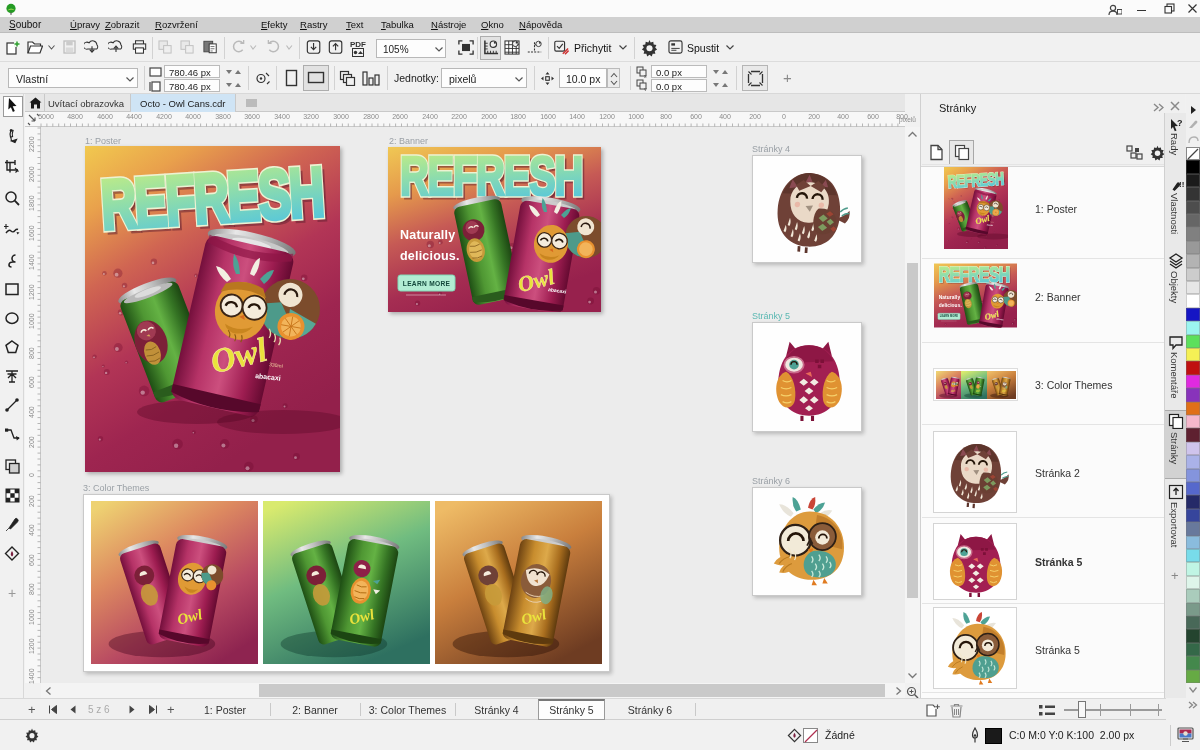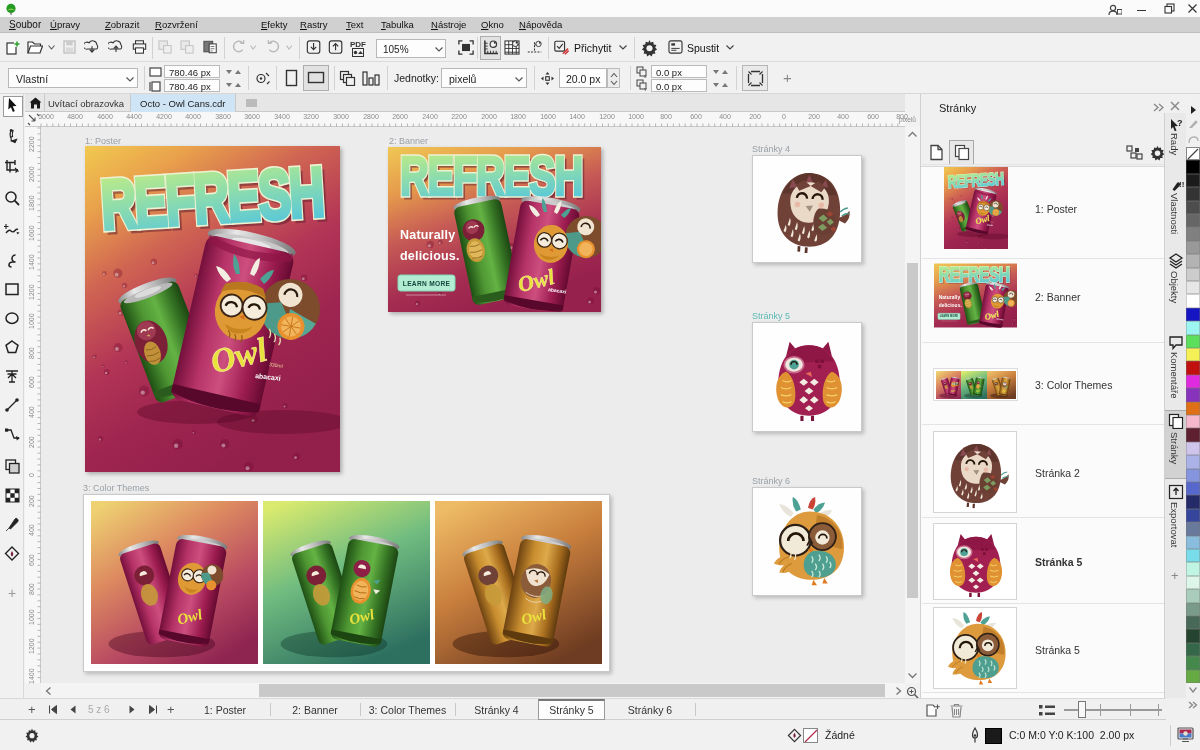--- a/index.html
+++ b/index.html
@@ -26,21 +26,21 @@
       <rect x="3" y="1" width="7" height="7" fill="none" stroke="#333" stroke-width="1.1"></rect>
       <rect x="1" y="3.5" width="6.5" height="6.5" fill="#fbfbfb" stroke="#333" stroke-width="1.1"></rect>
     </svg>
  <svg class="a" style="left:1187px;top:3px" width="11" height="11" viewBox="0 0 11 11">
       <path d="M1.5 1.5 L9.5 9.5 M9.5 1.5 L1.5 9.5" stroke="#333" stroke-width="1.2"></path>
     </svg>
 </div>
 
 <div class="a" style="left:0;top:17px;width:1200px;height:16px;background:#d0d0d0;border-bottom:1px solid #bdbdbd">
 <div class="txt" style="left:9px;top:2px;font-size:10px;color:#111"><span style="text-decoration:underline">S</span>oubor</div>
-<div class="txt" style="left:50px;top:2px;font-size:9.5px;color:#111"><span style="text-decoration:underline">Ú</span>pravy</div>
+<div class="txt" style="left:70px;top:2px;font-size:9.5px;color:#111"><span style="text-decoration:underline">Ú</span>pravy</div>
 <div class="txt" style="left:105px;top:2px;font-size:9.5px;color:#111"><span style="text-decoration:underline">Z</span>obrazit</div>
 <div class="txt" style="left:155px;top:2px;font-size:9.5px;color:#111"><span style="text-decoration:underline">R</span>ozvržení</div>
 <div class="txt" style="left:215px;top:14px;font-size:13px;color:#111"><span style="text-decoration:underline">O</span>bjekt</div>
 <div class="txt" style="left:261px;top:2px;font-size:9.5px;color:#111"><span style="text-decoration:underline">E</span>fekty</div>
 <div class="txt" style="left:300px;top:2px;font-size:9.5px;color:#111"><span style="text-decoration:underline">R</span>astry</div>
 <div class="txt" style="left:346px;top:2px;font-size:9.5px;color:#111"><span style="text-decoration:underline">T</span>ext</div>
 <div class="txt" style="left:381px;top:2px;font-size:9.5px;color:#111"><span style="text-decoration:underline">T</span>abulka</div>
 <div class="txt" style="left:431px;top:2px;font-size:9.5px;color:#111"><span style="text-decoration:underline">N</span>ástroje</div>
 <div class="txt" style="left:481px;top:2px;font-size:9.5px;color:#111"><span style="text-decoration:underline">O</span>kno</div>
 <div class="txt" style="left:519px;top:2px;font-size:9.5px;color:#111"><span style="text-decoration:underline">N</span>ápověda</div>
@@ -237,21 +237,21 @@
    <svg class="a" style="left:73px;top:8px" width="8" height="5" viewBox="0 0 8 5">
         <path d="M0.5 0.5 L4 4 L7.5 0.5" fill="none" stroke="#555" stroke-width="1.2"></path>
       </svg>
  </div>
  <div class="sepv" style="left:534px;top:4px;height:24px"></div>
  <svg class="a" style="left:540px;top:9px" width="15" height="15" viewBox="0 0 15 15">
   <path d="M7.5 1 L9.5 3.5 H5.5 Z M7.5 14 L5.5 11.5 H9.5 Z M1 7.5 L3.5 5.5 V9.5 Z M14 7.5 L11.5 9.5 V5.5 Z" fill="#333"></path>
   <rect x="5.7" y="5.7" width="3.6" height="3.6" fill="none" stroke="#333" stroke-width="1.1"></rect>
  </svg>
  <div class="a" style="left:559px;top:6px;width:48px;height:20px;background:#fdfdfd;border:1px solid #b8b8b8">
-      <div class="txt" style="left:6px;top:4px;font-size:10.5px;color:#222">20.0 px</div>
+      <div class="txt" style="left:6px;top:4px;font-size:10.5px;color:#222">10.0 px</div>
     </div>
  <div class="a" style="left:607px;top:6px;width:13px;height:20px;background:#ececec;border:1px solid #bbb">
   <svg class="a" style="left:2px;top:3px" width="8" height="14" viewBox="0 0 8 14">
         <path d="M1 5 L4 1.5 L7 5" fill="none" stroke="#555" stroke-width="1.1"></path>
         <path d="M1 9 L4 12.5 L7 9" fill="none" stroke="#555" stroke-width="1.1"></path>
       </svg>
  </div>
  <div class="sepv" style="left:630px;top:4px;height:24px"></div>
  <svg class="a" style="left:636px;top:4px" width="12" height="12" viewBox="0 0 12 12">
       <rect x="1" y="1" width="6" height="6" fill="none" stroke="#444" stroke-width="1"></rect>

